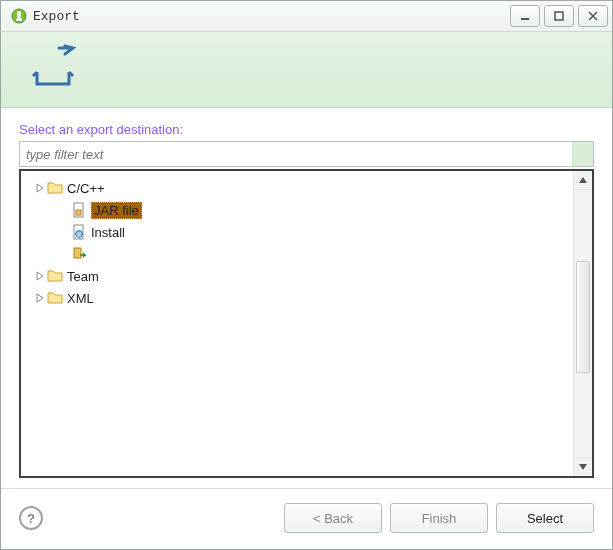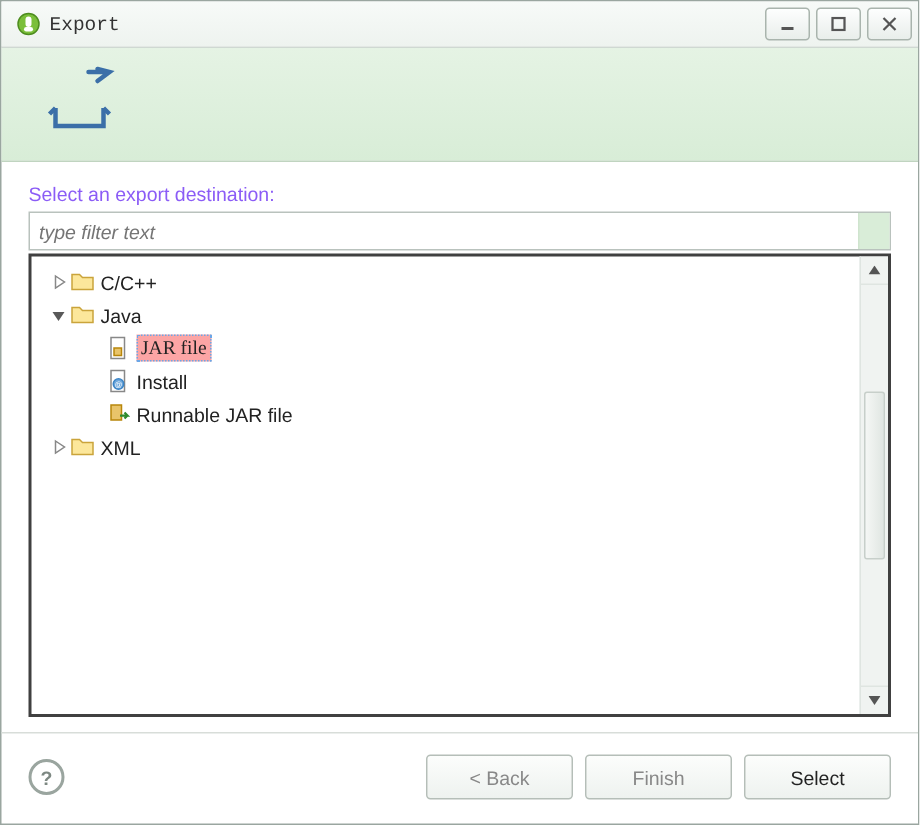--- a/index.html
+++ b/index.html
@@ -28,21 +28,21 @@
   .scrollbar{width:18px;background:#f0f3f1;border-left:1px solid #dfe5e1;position:relative;}
   .scroll-arrow{position:absolute;left:0;right:0;height:18px;display:flex;align-items:center;justify-content:center;color:#555;}
   .scroll-arrow.top{top:0;border-bottom:1px solid #dfe5e1;}
   .scroll-arrow.bot{bottom:0;border-top:1px solid #dfe5e1;}
   .scroll-thumb{position:absolute;left:2px;right:2px;top:90px;height:110px;background:linear-gradient(90deg,#f5f7f5,#e0e6e2);border:1px solid #c7cfca;border-radius:2px;}
   .node{display:flex;align-items:center;height:22px;padding-left:4px;white-space:nowrap;}
   .twisty{width:12px;height:12px;margin-right:2px;display:flex;align-items:center;justify-content:center;}
   .twisty svg{display:block;}
   .spacer-tw{width:14px;display:inline-block;}
   .ficon{width:16px;height:16px;margin-right:4px;flex:0 0 auto;}
-  .sel{background:#fca5a5;border:1px dotted #6aa7e8;padding:0 2px;font-family:Liberation Serif, serif;}
+  .sel{background:#a16207;border:1px dotted #6aa7e8;padding:0 2px;}
   .depth0{margin-left:4px;}
   .depth1{margin-left:28px;}
   
   .footer-sep{height:1px;background:#d8ddd9;margin:0 0 0 0;}
   .footer{padding:14px 18px 16px 18px;display:flex;align-items:center;}
   .help{width:20px;height:20px;border:2px solid #9aa59f;border-radius:50%;color:#7d8882;display:flex;align-items:center;justify-content:center;font-weight:bold;font-size:13px;}
   .footer-spacer{flex:1 1 auto;}
   .btn{width:96px;height:28px;border:1px solid #b5beb8;border-radius:3px;background:linear-gradient(#fcfdfc,#eef2ef);margin-left:8px;font:inherit;color:#888;display:flex;align-items:center;justify-content:center;}
   .btn.enabled{color:#222;}
   .btn.default{border:1px solid #3d9ad6;box-shadow:0 0 0 1px #7cc2ee inset;color:#222;}
@@ -102,31 +102,20 @@
             <span class="twisty">
               <svg width="10" height="10" viewBox="0 0 10 10">
                 <path d="M3 1 L9 5 L3 9 Z" fill="none" stroke="#888"></path>
               </svg>
             </span>
             <span class="ficon"><svg width="16" height="16" viewBox="0 0 16 16">
                 <path d="M1 3h5l2 2h7v8H1z" fill="#fce79b" stroke="#caa43b"></path>
               </svg></span>
             <span>C/C++</span>
           </div>
-          <div class="node depth0">
-            <span class="twisty">
-              <svg width="10" height="10" viewBox="0 0 10 10">
-                <path d="M1 3 L9 3 L5 9 Z" fill="#595959"></path>
-              </svg>
-            </span>
-            <span class="ficon"><svg width="16" height="16" viewBox="0 0 16 16">
-                <path d="M1 3h5l2 2h7v8H1z" fill="#fce79b" stroke="#caa43b"></path>
-              </svg></span>
-            <span>Java</span>
-          </div>
           <div class="node depth1">
             <span class="spacer-tw"></span>
             <span class="ficon"><svg width="16" height="16" viewBox="0 0 16 16">
                 <rect x="3" y="1" width="9" height="14" fill="#fff" stroke="#888"></rect>
                 <rect x="5" y="8" width="5" height="5" fill="#e9c46a" stroke="#b8860b"></rect>
               </svg></span>
             <span class="sel">JAR file</span>
           </div>
           <div class="node depth1">
             <span class="spacer-tw"></span>
@@ -136,21 +125,31 @@
                 <text x="8" y="12" font-size="5" text-anchor="middle" fill="#fff">@</text>
               </svg></span>
             <span>Install</span>
           </div>
           <div class="node depth1">
             <span class="spacer-tw"></span>
             <span class="ficon"><svg width="16" height="16" viewBox="0 0 16 16">
                 <rect x="3" y="2" width="7" height="10" fill="#e9c46a" stroke="#b8860b"></rect>
                 <path d="M9 9 l5 0 -2 -2 m2 2 -2 2" stroke="#2e8b2e" stroke-width="1.5" fill="none"></path>
               </svg></span>
-            <span>Runnable JAR file</span>
+          </div>
+          <div class="node depth0">
+            <span class="twisty">
+              <svg width="10" height="10" viewBox="0 0 10 10">
+                <path d="M3 1 L9 5 L3 9 Z" fill="none" stroke="#888"></path>
+              </svg>
+            </span>
+            <span class="ficon"><svg width="16" height="16" viewBox="0 0 16 16">
+                <path d="M1 3h5l2 2h7v8H1z" fill="#fce79b" stroke="#caa43b"></path>
+              </svg></span>
+            <span>Team</span>
           </div>
           <div class="node depth0">
             <span class="twisty">
               <svg width="10" height="10" viewBox="0 0 10 10">
                 <path d="M3 1 L9 5 L3 9 Z" fill="none" stroke="#888"></path>
               </svg>
             </span>
             <span class="ficon"><svg width="16" height="16" viewBox="0 0 16 16">
                 <path d="M1 3h5l2 2h7v8H1z" fill="#fce79b" stroke="#caa43b"></path>
               </svg></span>

